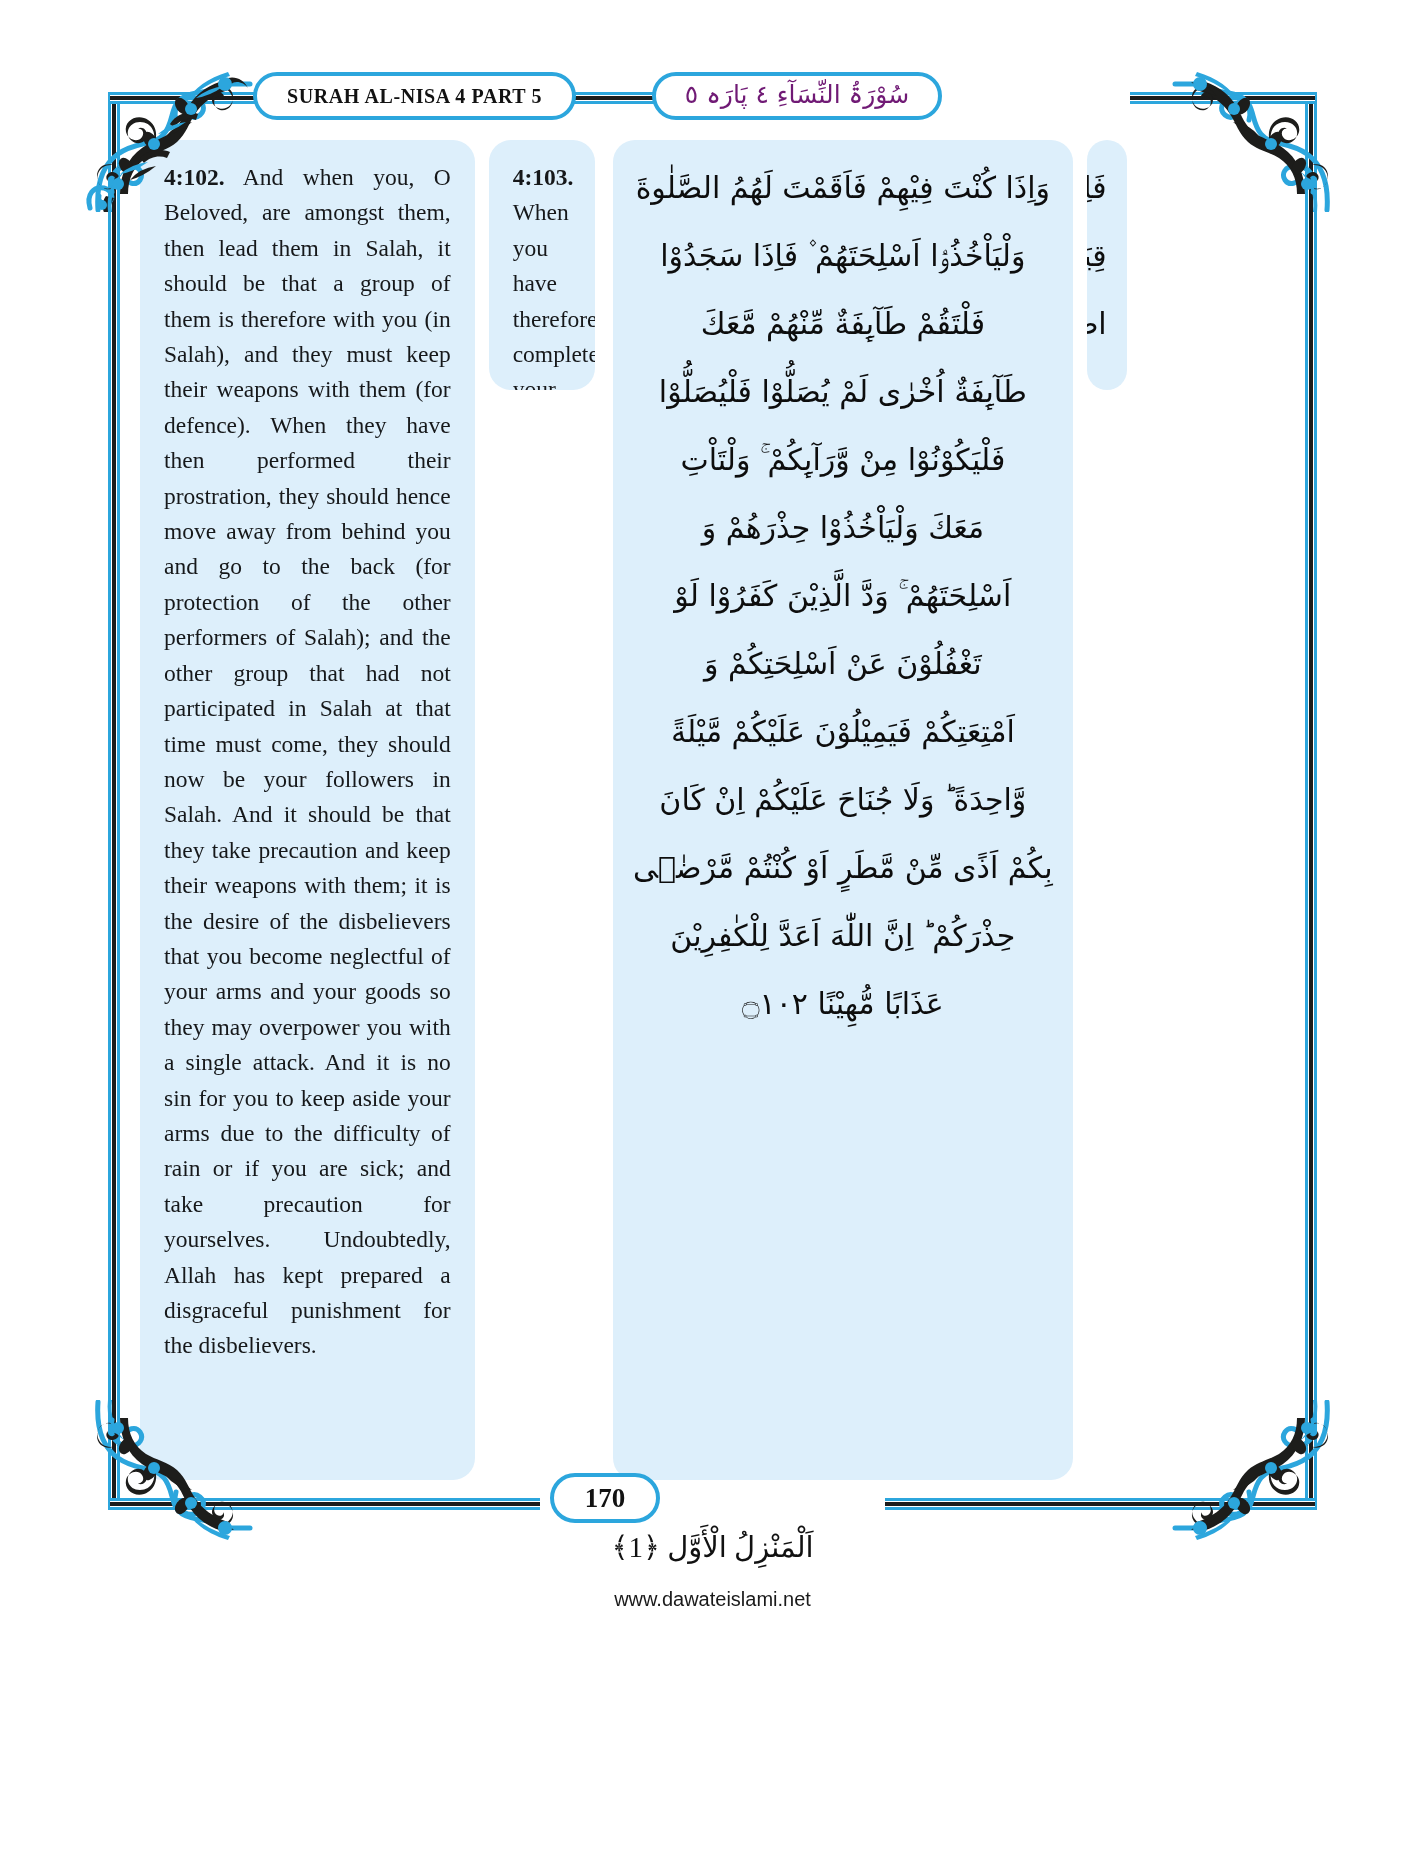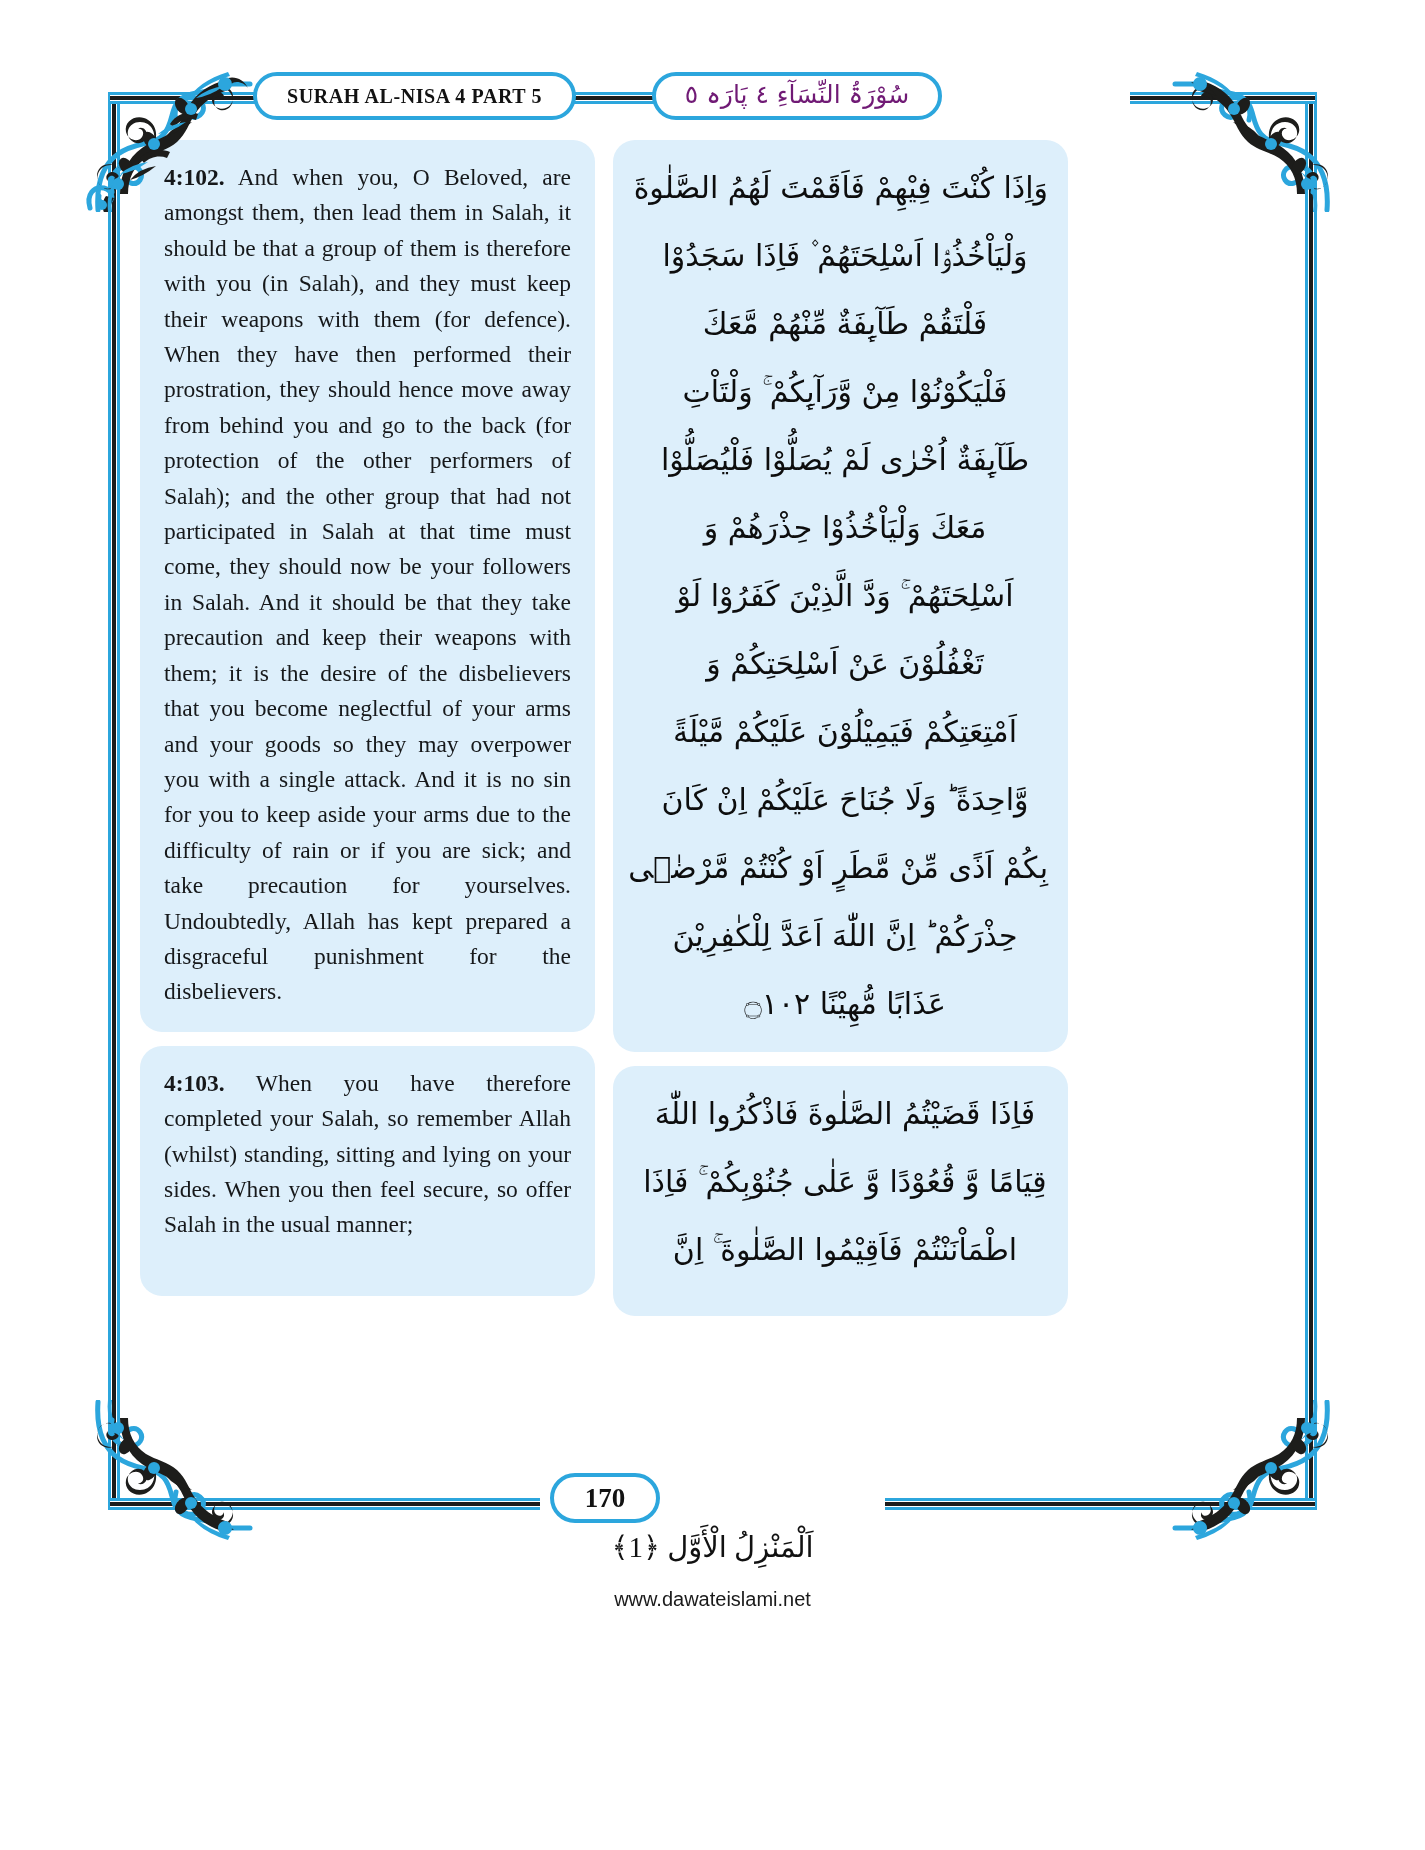--- a/index.html
+++ b/index.html
@@ -123,21 +123,21 @@
     position: absolute;
     left: 140px;
     top: 140px;
     width: 1145px;
     height: 1340px;
     display: flex;
     gap: 18px;
   }
   .col-en { width: 455px; }
   .col-ar { width: 455px; }
-  .col { display: flex; flex-direction: column; gap: 14px; }
+  .col { display: flex; flex-direction: row; gap: 14px; }
 
   .verse-panel {
     background: #ddeffb;
     border-radius: 22px;
     padding: 20px 24px 22px 24px;
     box-sizing: border-box;
   }
   .verse-panel.en {
     font-family: "Liberation Serif", serif;
     font-size: 23.5px;
@@ -156,21 +156,20 @@
     text-align: justify;
     font-size: 30px;
     line-height: 68px;
     color: #0d0d0d;
     padding: 14px 20px 14px 20px;
   }
   .verse-panel.ar .ar-line {
     display: block;
     white-space: nowrap;
     text-align: center;
-    margin-left: 9px;
   }
 
   
   .clip-bottom { overflow: hidden; }
 
   
   .footer-ar {
     position: absolute;
     left: 0; top: 1530px;
     width: 1425px;
@@ -351,22 +350,22 @@
         <span class="vnum">4:103.</span>
         <span>When you have therefore completed your Salah, so remember Allah (whilst) standing, sitting and lying on your sides. When you then feel secure, so offer Salah in the usual manner;</span>
       </div>
     </div>
 
     <div class="col col-ar">
       <div class="verse-panel ar">
         <span class="ar-line">وَاِذَا كُنْتَ فِیْهِمْ فَاَقَمْتَ لَهُمُ الصَّلٰوةَ</span>
         <span class="ar-line">وَلْیَاْخُذُوْۤا اَسْلِحَتَهُمْ ۫ فَاِذَا سَجَدُوْا</span>
         <span class="ar-line">فَلْتَقُمْ طَآىِٕفَةٌ مِّنْهُمْ مَّعَكَ</span>
+        <span class="ar-line">طَآىِٕفَةٌ اُخْرٰى لَمْ یُصَلُّوْا فَلْیُصَلُّوْا</span>
         <span class="ar-line">فَلْیَكُوْنُوْا مِنْ وَّرَآىِٕكُمْ ۚ وَلْتَاْتِ</span>
-        <span class="ar-line">طَآىِٕفَةٌ اُخْرٰى لَمْ یُصَلُّوْا فَلْیُصَلُّوْا</span>
         <span class="ar-line">مَعَكَ وَلْیَاْخُذُوْا حِذْرَهُمْ وَ</span>
         <span class="ar-line">اَسْلِحَتَهُمْ ۚ وَدَّ الَّذِیْنَ كَفَرُوْا لَوْ</span>
         <span class="ar-line">تَغْفُلُوْنَ عَنْ اَسْلِحَتِكُمْ وَ</span>
         <span class="ar-line">اَمْتِعَتِكُمْ فَیَمِیْلُوْنَ عَلَیْكُمْ مَّیْلَةً</span>
         <span class="ar-line">وَّاحِدَةً ؕ وَلَا جُنَاحَ عَلَیْكُمْ اِنْ كَانَ</span>
         <span class="ar-line">بِكُمْ اَذًى مِّنْ مَّطَرٍ اَوْ كُنْتُمْ مَّرْضٰۤى</span>
         <span class="ar-line">حِذْرَكُمْ ؕ اِنَّ اللّٰهَ اَعَدَّ لِلْكٰفِرِیْنَ</span>
         <span class="ar-line">عَذَابًا مُّهِیْنًا ۝١٠٢</span>
       </div>
       <div class="verse-panel ar clip-bottom" style="height:250px">

